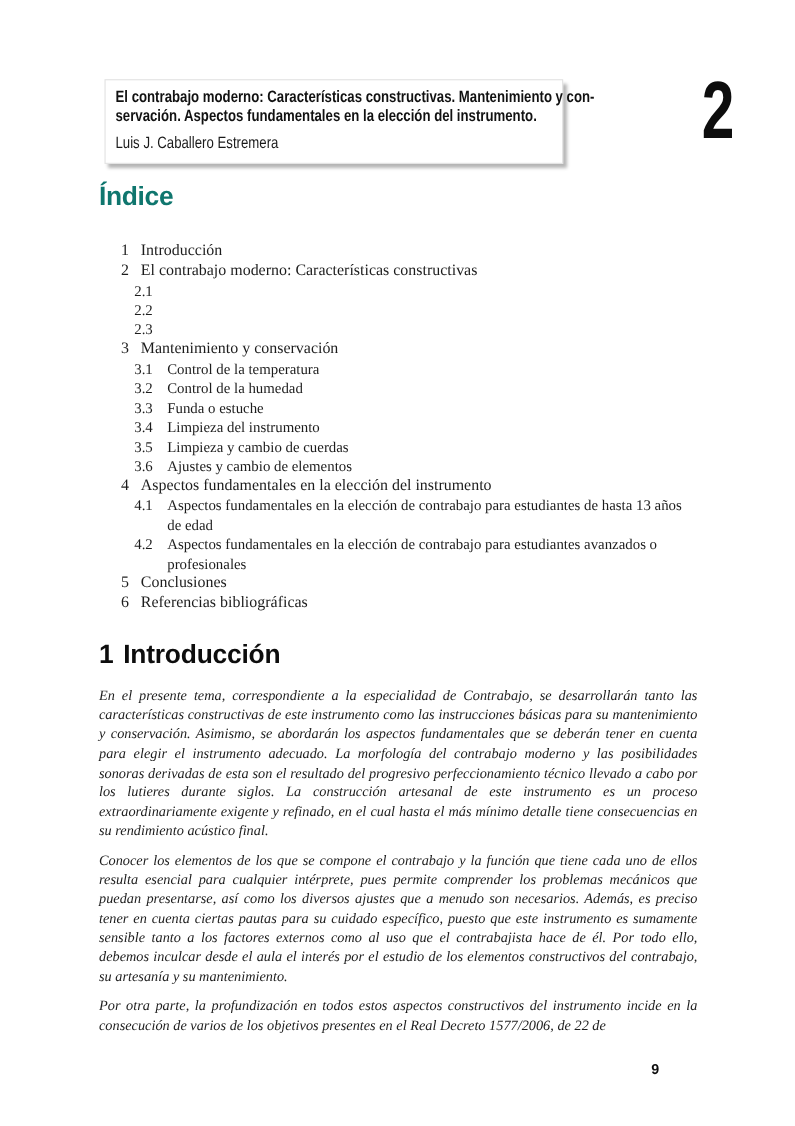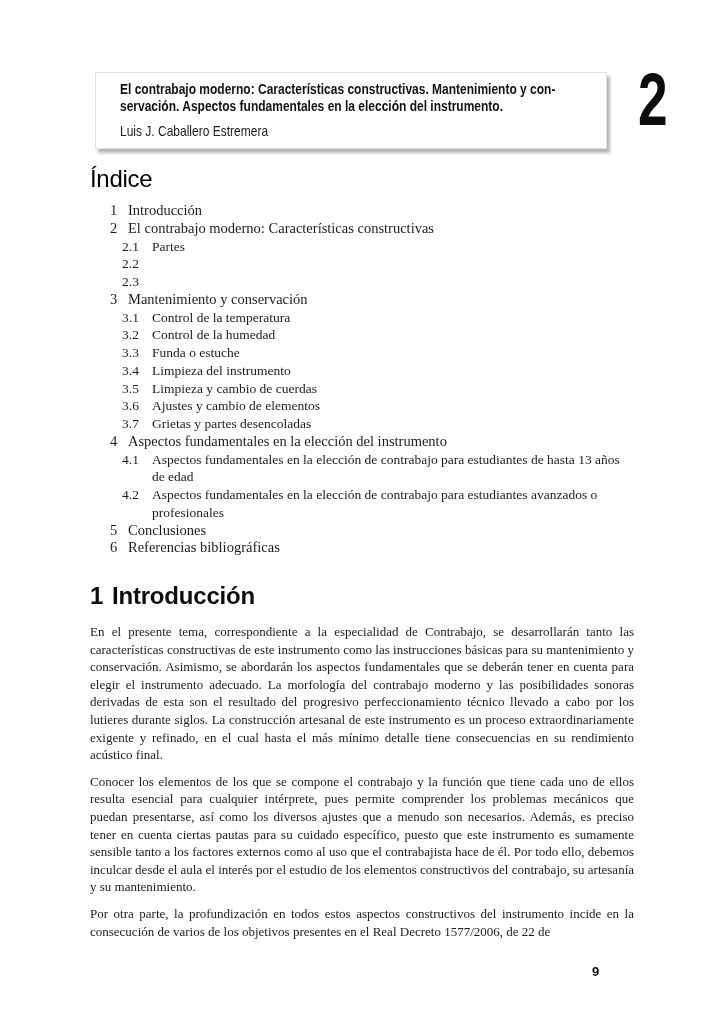--- a/index.html
+++ b/index.html
@@ -12,26 +12,26 @@
     overflow: hidden;
     font-family: "Liberation Serif", serif;
     color: #1c1c1c;
   }
 
   
   .header-box {
     position: absolute;
     left: 95px;
     top: 72px;
-    width: 512px;
+    width: 417px;
     box-sizing: border-box;
     background: #ffffff;
     border: 1px solid #e2e2e2;
     box-shadow: 3px 4px 3px #b5b5b5;
-    padding: 8px 10px 9px 24px;
+    padding: 8px 10px 9px 9px;
   }
   .header-text-scale {
     transform: scaleX(0.8);
     transform-origin: left top;
   }
   .header-title-line {
     font-family: "Liberation Sans", sans-serif;
     font-weight: bold;
     font-size: 15px;
     line-height: 16.5px;
@@ -65,25 +65,25 @@
   
   .content {
     position: absolute;
     left: 90px;
     top: 166px;
     width: 544px;
   }
 
   .indice-heading {
     font-family: "Liberation Sans", sans-serif;
-    font-weight: normal;
+    font-weight: bold;
     font-size: 24px;
     line-height: 26px;
-    margin: 0 0 10px 0;
-    color: #000000;
+    margin: 0 0 28px 0;
+    color: #0f766e;
     letter-spacing: -0.3px;
   }
 
   
   .toc { margin: 0; }
   .toc-item {
     display: flex;
     align-items: baseline;
     line-height: 17.75px;
   }
@@ -109,21 +109,21 @@
     margin: 27px 0 0 0;
     color: #0d0d0d;
     letter-spacing: -0.2px;
   }
   .section-heading .sec-num {
     display: inline-block;
     width: 22px;
   }
 
   
-  .paragraphs { margin-top: 15px; }
+  .paragraphs { margin-top: 15px; font-style: italic; }
   .body-para {
     font-size: 13px;
     line-height: 17.6px;
     text-align: justify;
     margin: 0 0 9px 0;
     color: #1c1c1c;
   }
 
   
   .page-number {
@@ -161,21 +161,20 @@
         <div class="toc-item l1">
           <span class="toc-num">1</span>
           <span class="toc-label">Introducción</span>
         </div>
         <div class="toc-item l1">
           <span class="toc-num">2</span>
           <span class="toc-label">El contrabajo moderno: Características constructivas</span>
         </div>
         <div class="toc-item l2">
           <span class="toc-num">2.1</span>
-          <span class="toc-label">Partes</span>
         </div>
         <div class="toc-item l2">
           <span class="toc-num">2.2</span>
         </div>
         <div class="toc-item l2">
           <span class="toc-num">2.3</span>
         </div>
         <div class="toc-item l1">
           <span class="toc-num">3</span>
           <span class="toc-label">Mantenimiento y conservación</span>
@@ -196,24 +195,20 @@
           <span class="toc-num">3.4</span>
           <span class="toc-label">Limpieza del instrumento</span>
         </div>
         <div class="toc-item l2">
           <span class="toc-num">3.5</span>
           <span class="toc-label">Limpieza y cambio de cuerdas</span>
         </div>
         <div class="toc-item l2">
           <span class="toc-num">3.6</span>
           <span class="toc-label">Ajustes y cambio de elementos</span>
-        </div>
-        <div class="toc-item l2">
-          <span class="toc-num">3.7</span>
-          <span class="toc-label">Grietas y partes desencoladas</span>
         </div>
         <div class="toc-item l1">
           <span class="toc-num">4</span>
           <span class="toc-label">Aspectos fundamentales en la elección del instrumento</span>
         </div>
         <div class="toc-item l2">
           <span class="toc-num">4.1</span>
           <span class="toc-label">Aspectos fundamentales en la elección de contrabajo para estudiantes de hasta 13 años de edad</span>
         </div>
         <div class="toc-item l2">

